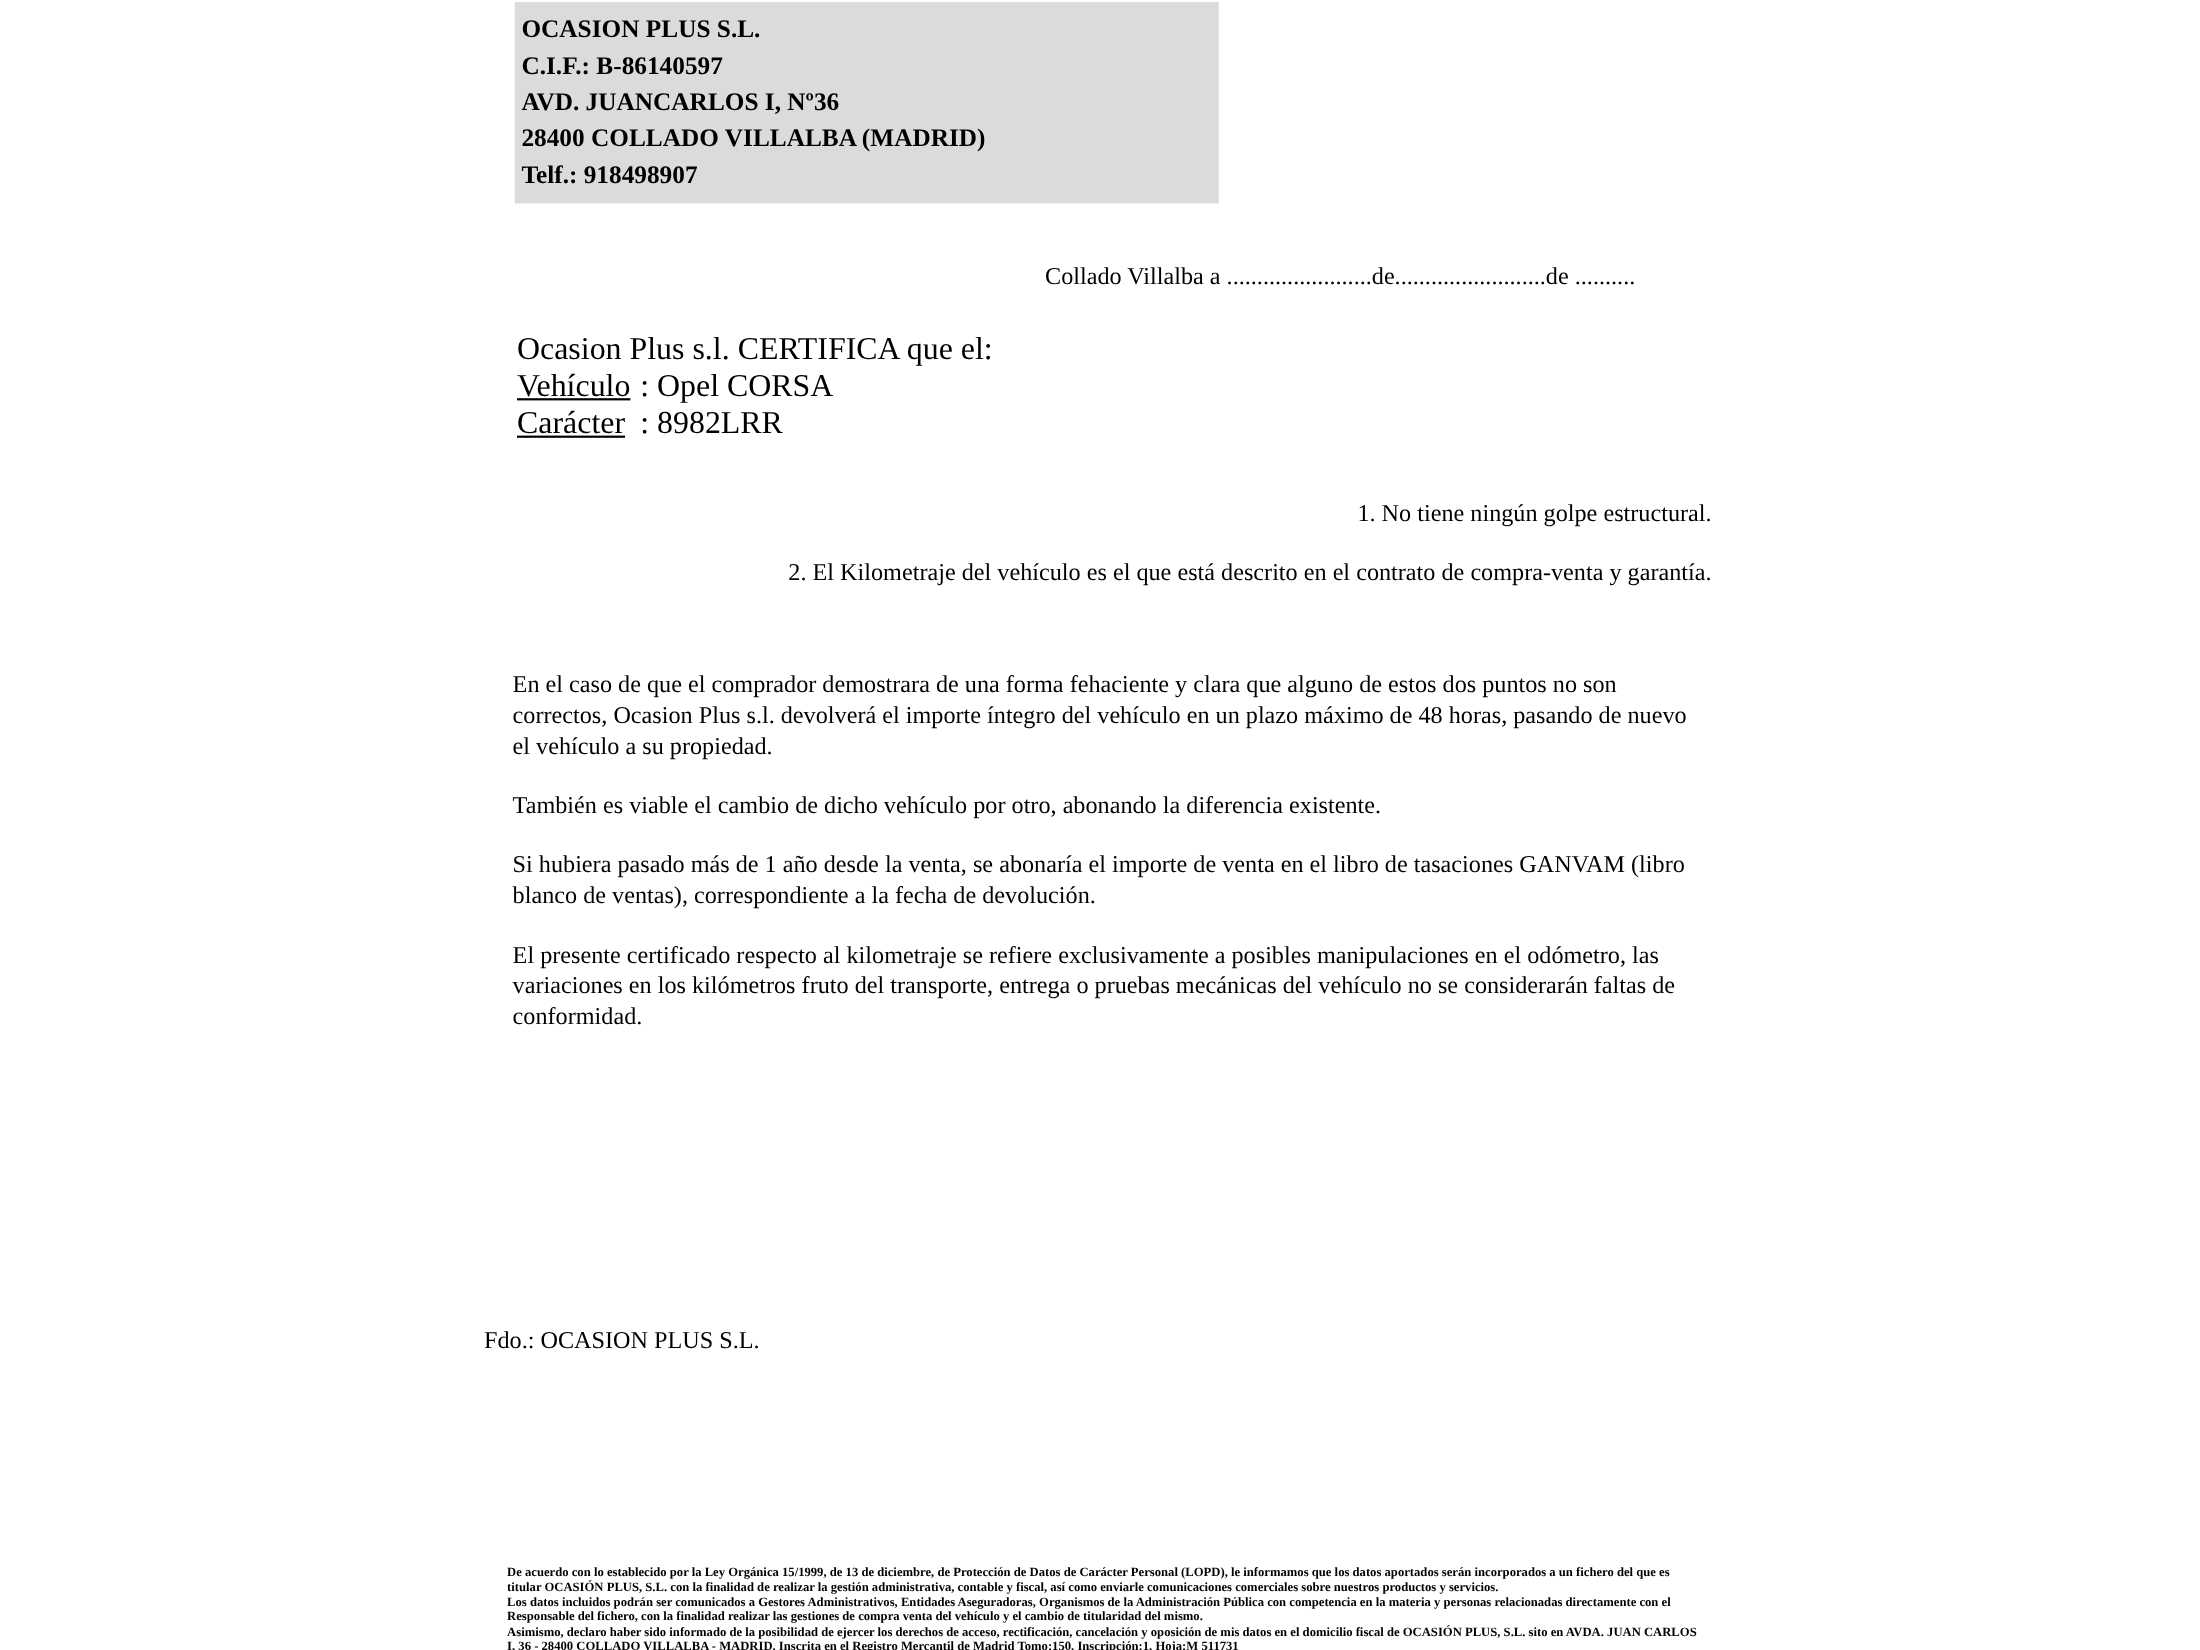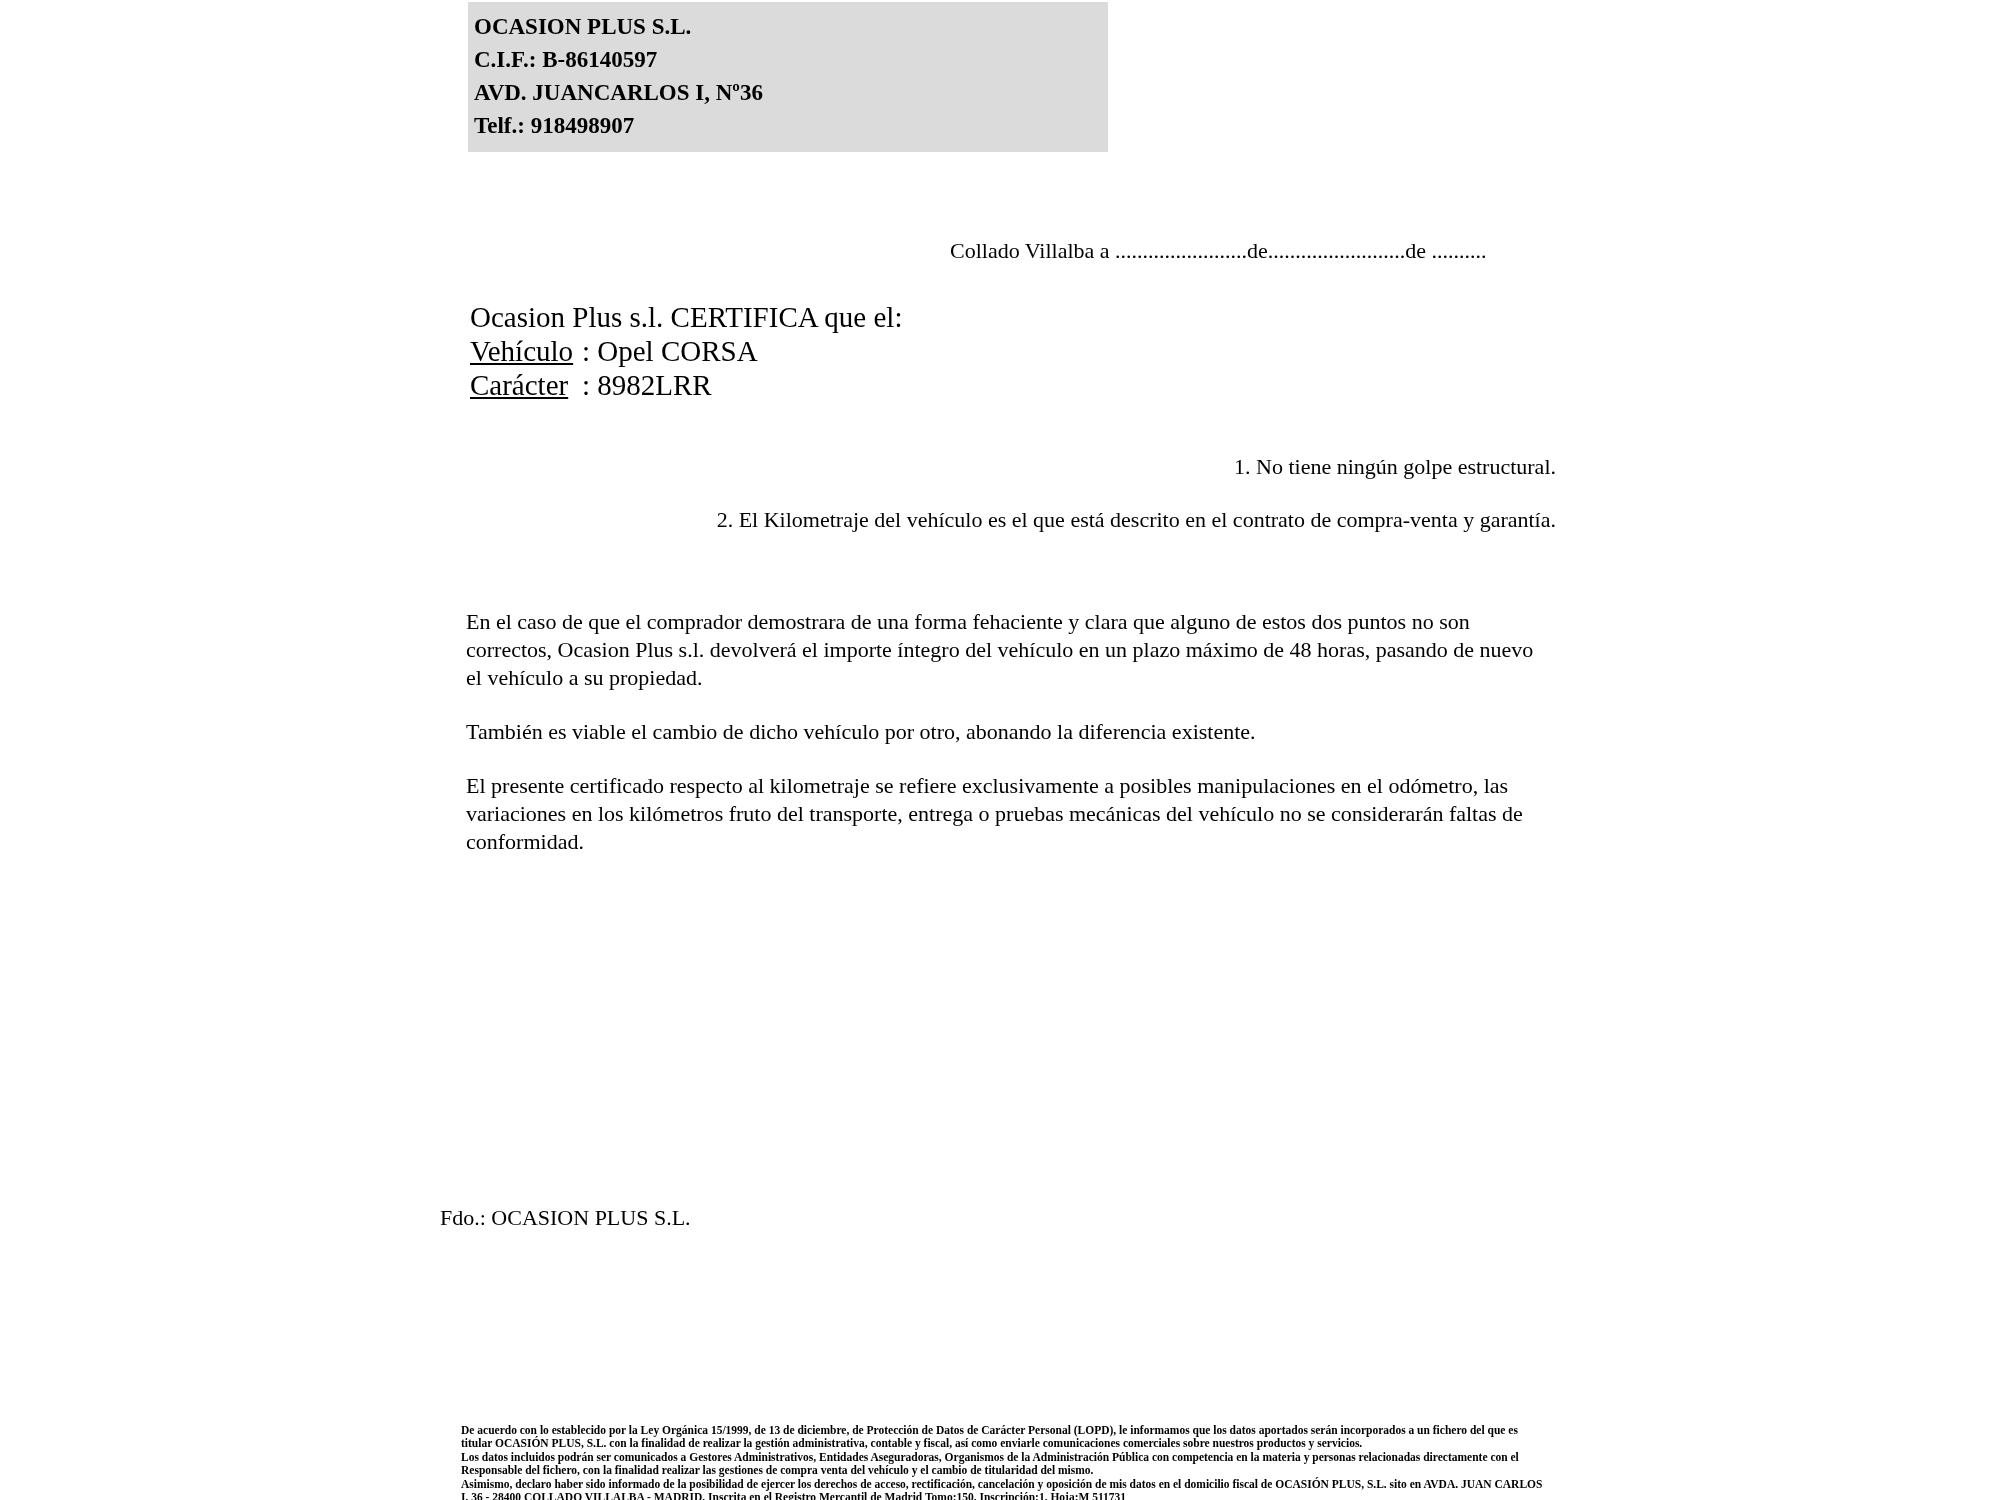--- a/index.html
+++ b/index.html
@@ -60,20 +60,21 @@
 </style>
 </head>
 <body>
 
 <div class="page">
 
   <div class="header-box">
     <div>OCASION PLUS S.L.</div>
     <div>C.I.F.: B-86140597</div>
     <div>AVD. JUANCARLOS I, Nº36</div>
+    <div>28400 COLLADO VILLALBA (MADRID)</div>
     <div>Telf.: 918498907</div>
   </div>
 
   <div class="date-line">Collado Villalba a ........................de.........................de ..........</div>
 
   <div class="certify">
     <div>Ocasion Plus s.l. CERTIFICA que el:</div>
     <div>
       <span class="label">Vehículo</span><span>: Opel CORSA</span>
     </div>
@@ -81,20 +82,21 @@
       <span class="label">Carácter</span><span>: 8982LRR</span>
     </div>
   </div>
 
   <p class="point p1">1. No tiene ningún golpe estructural.</p>
   <p class="point p2">2. El Kilometraje del vehículo es el que está descrito en el contrato de compra-venta y garantía.</p>
 
   <div class="paras">
     <p>En el caso de que el comprador demostrara de una forma fehaciente y clara que alguno de estos dos puntos no son correctos, Ocasion Plus s.l. devolverá el importe íntegro del vehículo en un plazo máximo de 48 horas, pasando de nuevo el vehículo a su propiedad.</p>
     <p>También es viable el cambio de dicho vehículo por otro, abonando la diferencia existente.</p>
+    <p>Si hubiera pasado más de 1 año desde la venta, se abonaría el importe de venta en el libro de tasaciones GANVAM (libro blanco de ventas), correspondiente a la fecha de devolución.</p>
     <p>El presente certificado respecto al kilometraje se refiere exclusivamente a posibles manipulaciones en el odómetro, las variaciones en los kilómetros fruto del transporte, entrega o pruebas mecánicas del vehículo no se considerarán faltas de conformidad.</p>
   </div>
 
   <div class="signature">Fdo.: OCASION PLUS S.L.</div>
 
   <div class="legal">
     <p>De acuerdo con lo establecido por la Ley Orgánica 15/1999, de 13 de diciembre, de Protección de Datos de Carácter Personal (LOPD), le informamos que los datos aportados serán incorporados a un fichero del que es titular OCASIÓN PLUS, S.L. con la finalidad de realizar la gestión administrativa, contable y fiscal, así como enviarle comunicaciones comerciales sobre nuestros productos y servicios.</p>
     <p>Los datos incluidos podrán ser comunicados a Gestores Administrativos, Entidades Aseguradoras, Organismos de la Administración Pública con competencia en la materia y personas relacionadas directamente con el Responsable del fichero, con la finalidad realizar las gestiones de compra venta del vehículo y el cambio de titularidad del mismo.</p>
     <p>Asimismo, declaro haber sido informado de la posibilidad de ejercer los derechos de acceso, rectificación, cancelación y oposición de mis datos en el domicilio fiscal de OCASIÓN PLUS, S.L. sito en AVDA. JUAN CARLOS I, 36 - 28400 COLLADO VILLALBA - MADRID. Inscrita en el Registro Mercantil de Madrid Tomo:150, Inscripción:1, Hoja:M 511731</p>
   </div>

